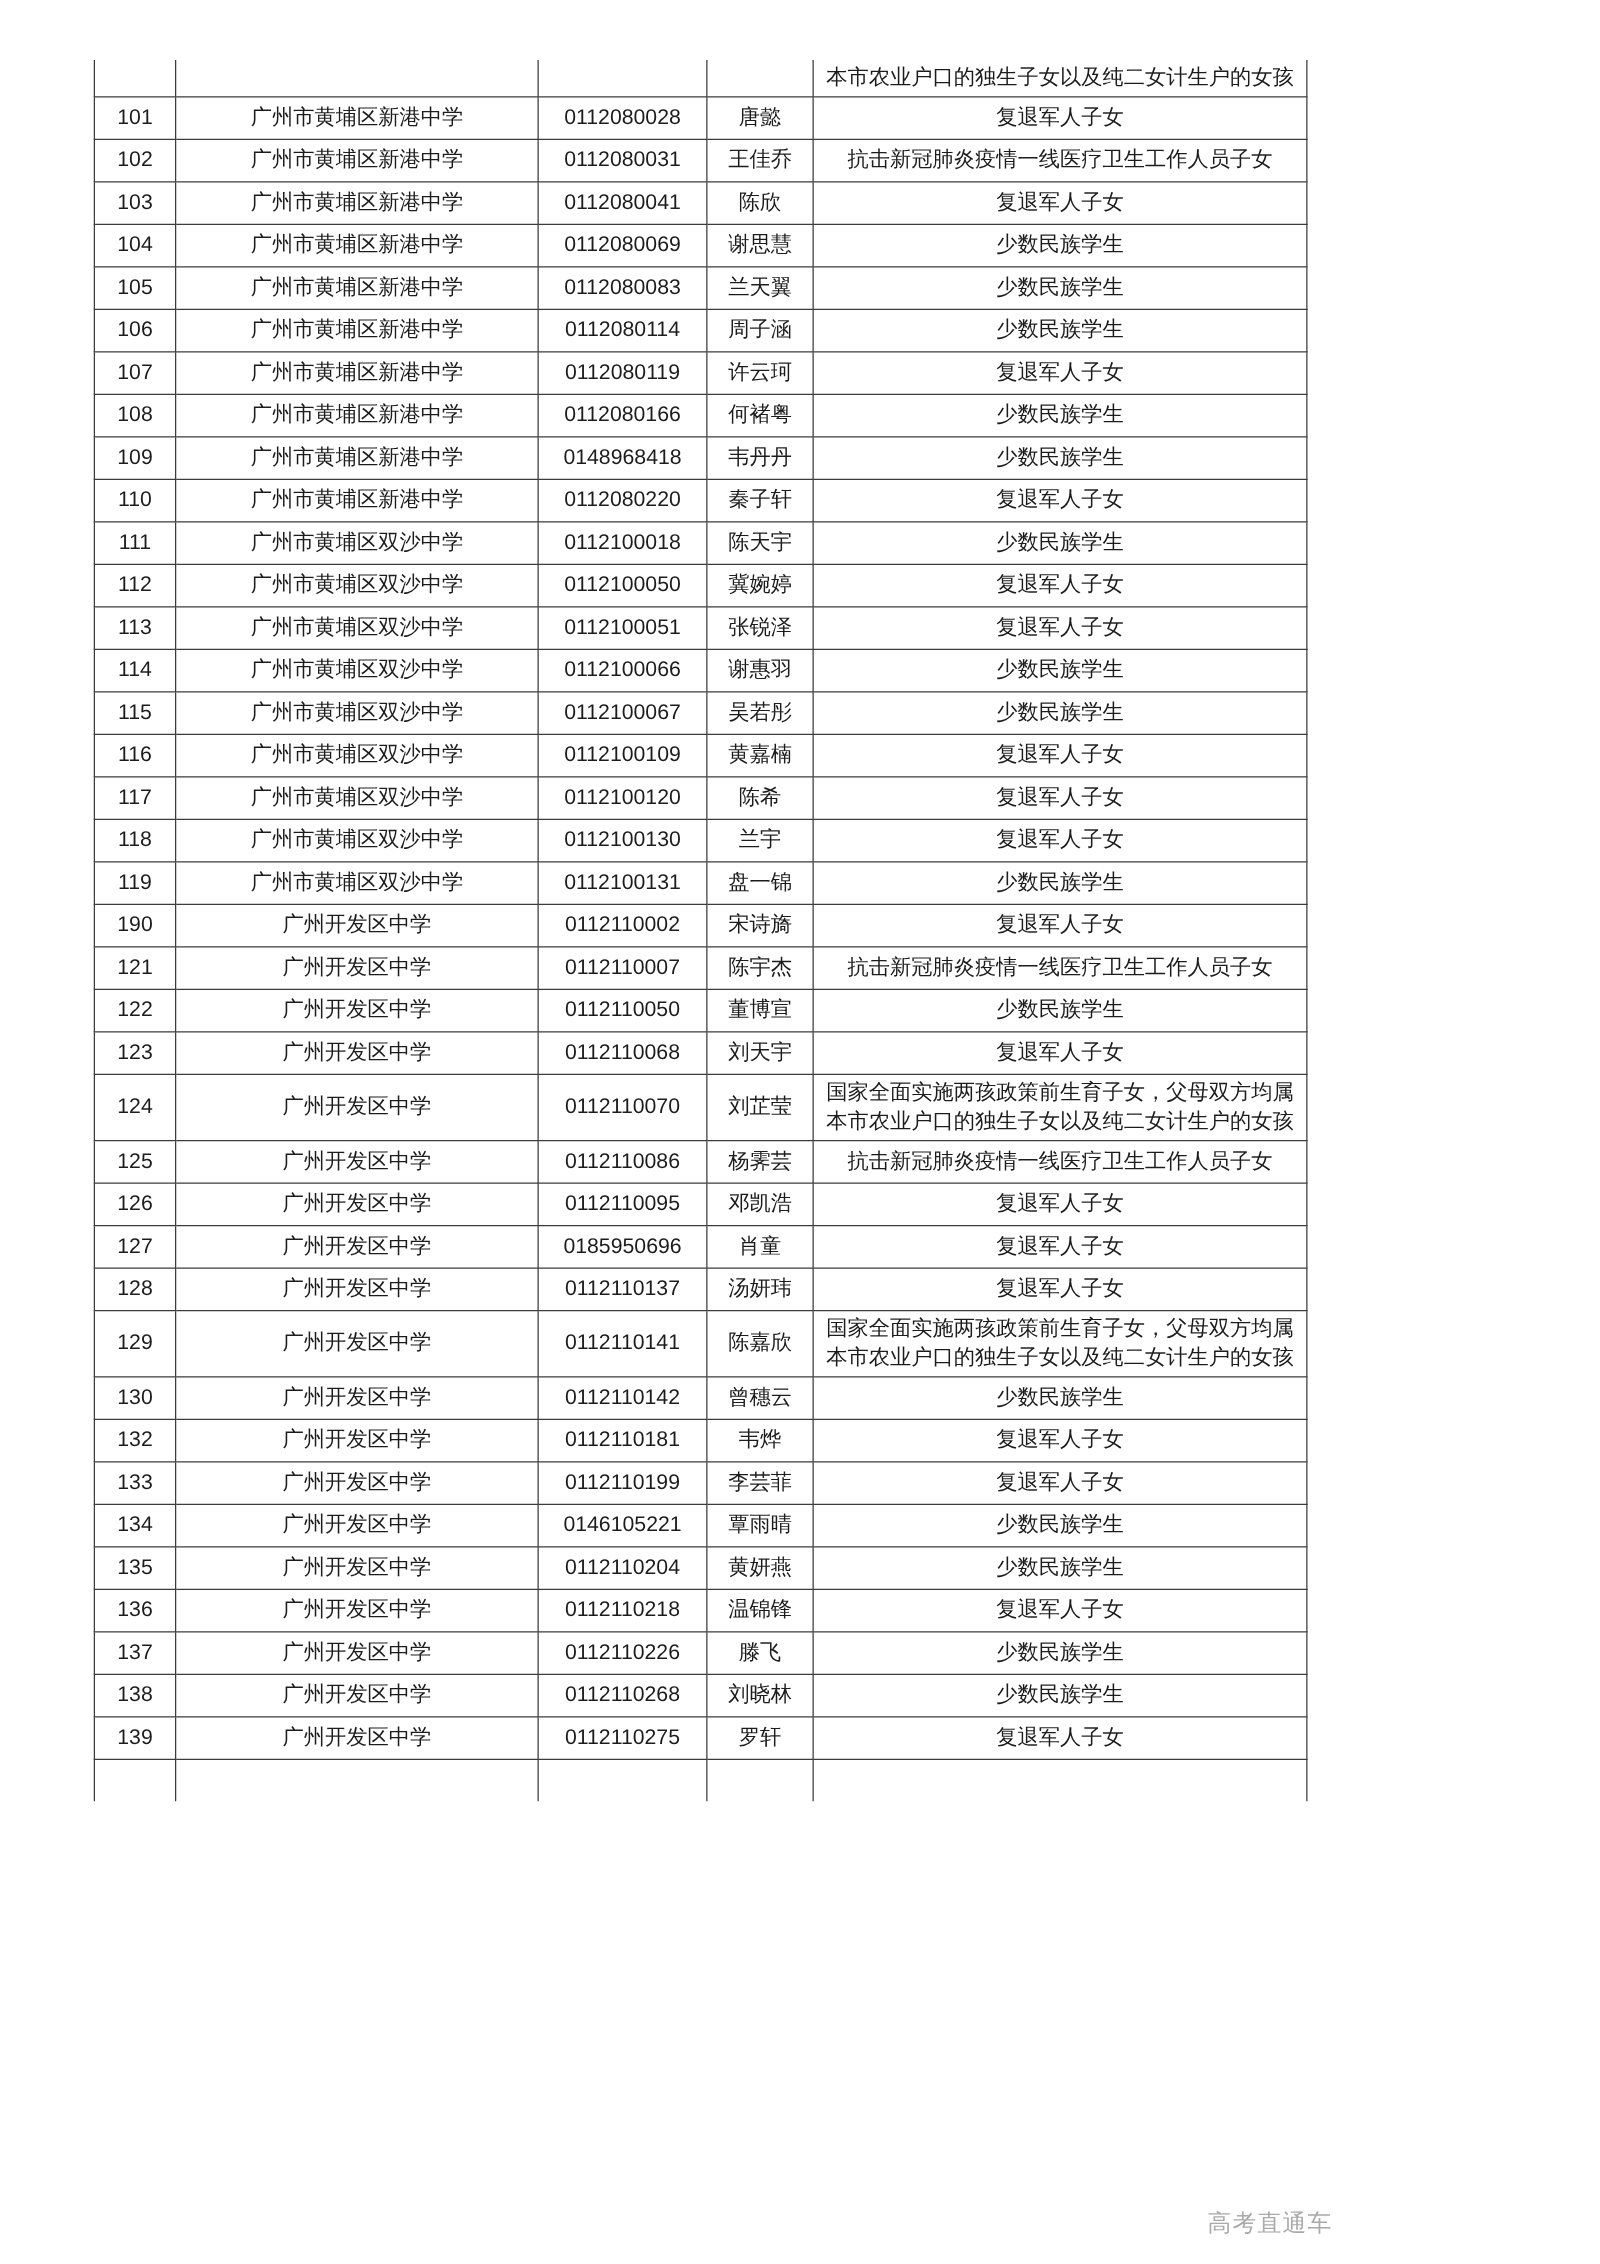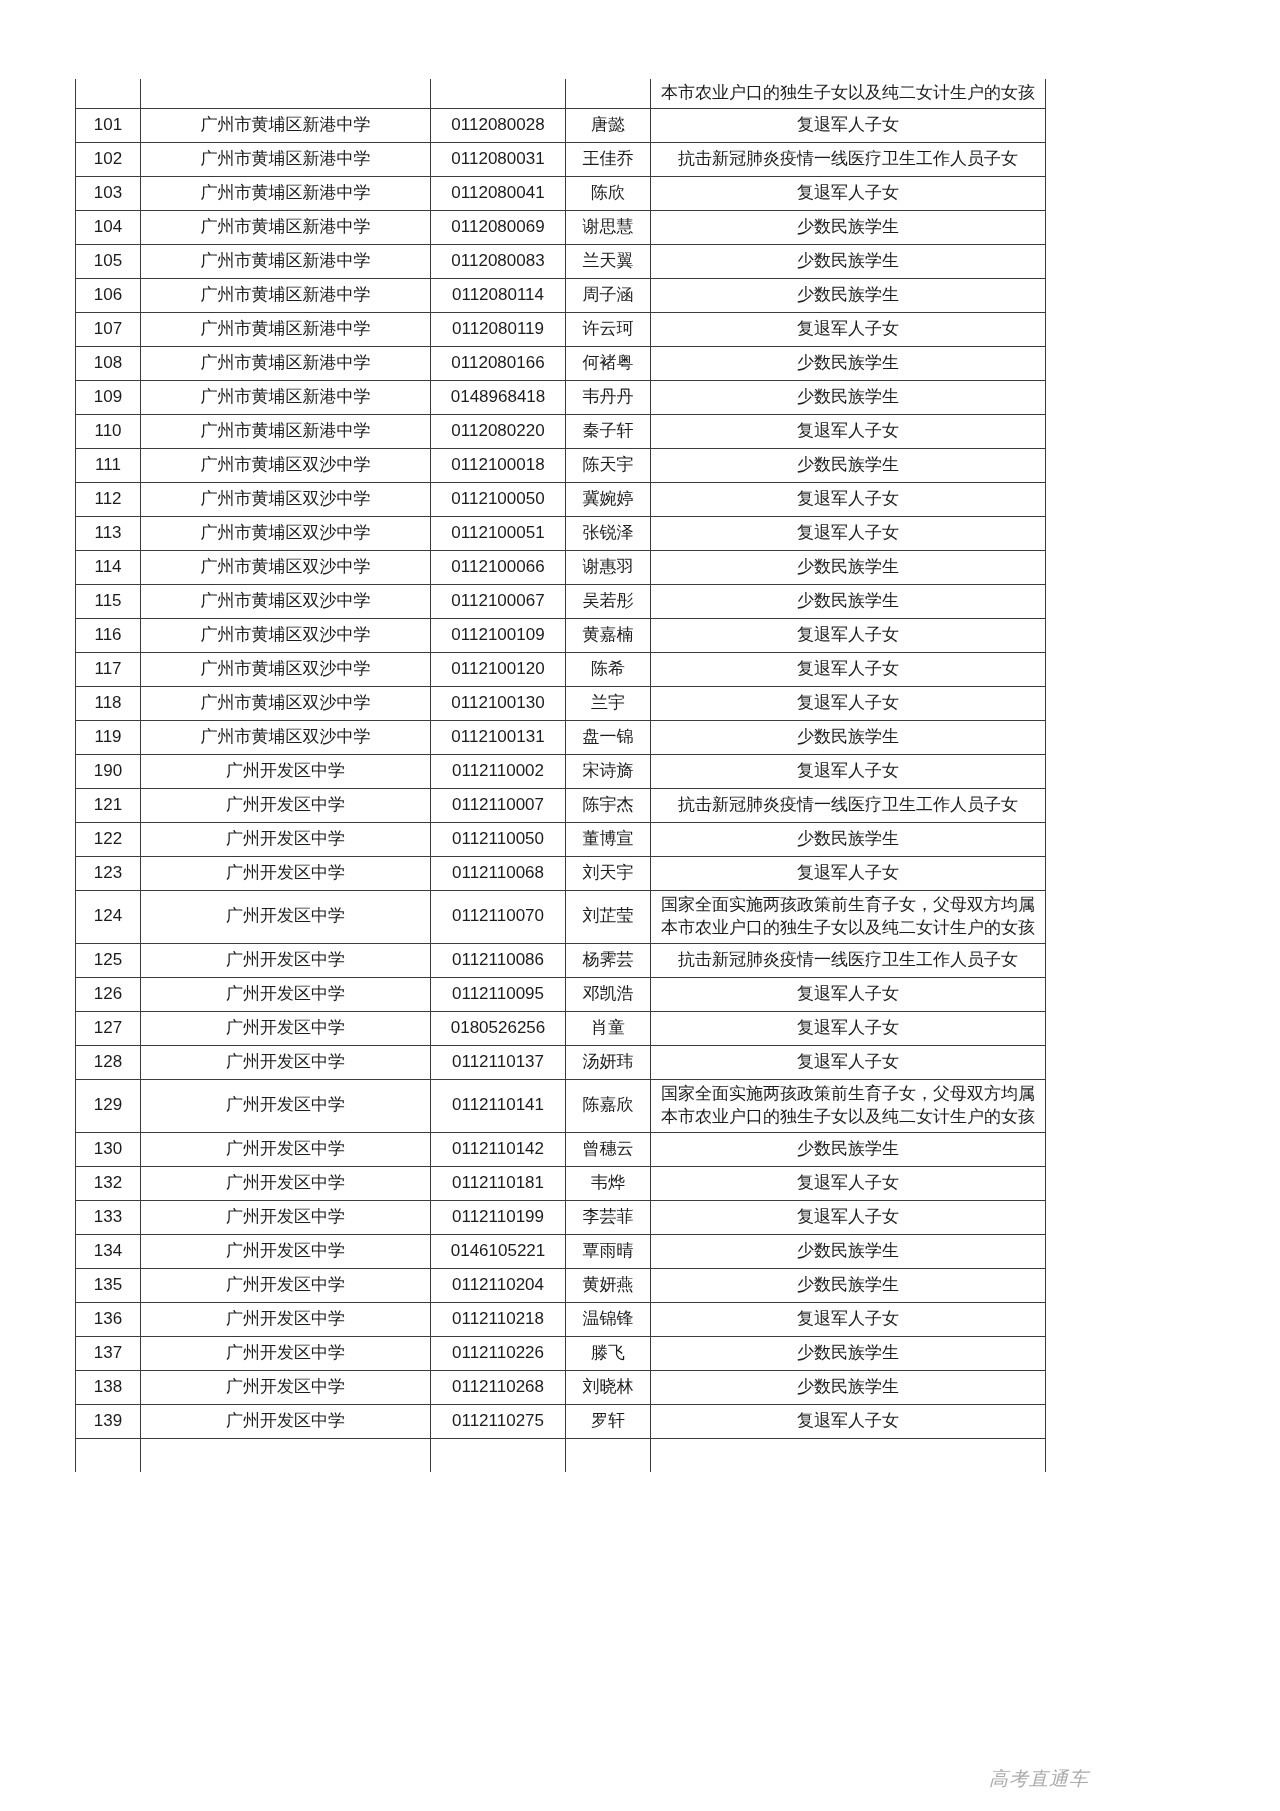--- a/index.html
+++ b/index.html
@@ -11,21 +11,20 @@
     font-family: "Liberation Sans", "DejaVu Sans", sans-serif;
     color: #1c1c1c;
   }
   .sheet {
     padding: 48px 0 0 75px;
   }
   table.roster {
     border-collapse: collapse;
     table-layout: fixed;
     width: 970px;
-    margin-top: 31px;
   }
   table.roster td {
     border: 1px solid #3c3c3c;
     height: 34px;
     text-align: center;
     vertical-align: middle;
     font-size: 17px;
     line-height: 1.35;
     padding: 3px 6px;
     word-break: break-all;
@@ -39,27 +38,26 @@
   tr.carryover td {
     border-top: 0;
     height: 29px;
   }
   tr.ghost td {
     border-bottom: 0;
     height: 34px;
   }
   .watermark {
     position: absolute;
-    left: 989px;
+    left: 966px;
     top: 1766px;
     font-size: 19px;
     color: #aaaaaa;
     letter-spacing: 1px;
     white-space: nowrap;
-    font-style: italic;
   }
 </style>
 </head>
 <body>
 
 <div class="sheet">
   <table class="roster">
     <colgroup>
       <col class="c-no">
       <col class="c-school">
@@ -255,21 +253,21 @@
         <tr>
     <td>126</td>
     <td>广州开发区中学</td>
     <td>0112110095</td>
     <td>邓凯浩</td>
     <td>复退军人子女</td>
   </tr>
         <tr>
     <td>127</td>
     <td>广州开发区中学</td>
-    <td>0180526256</td>
+    <td>0185950696</td>
     <td>肖童</td>
     <td>复退军人子女</td>
   </tr>
         <tr>
     <td>128</td>
     <td>广州开发区中学</td>
     <td>0112110137</td>
     <td>汤妍玮</td>
     <td>复退军人子女</td>
   </tr>

